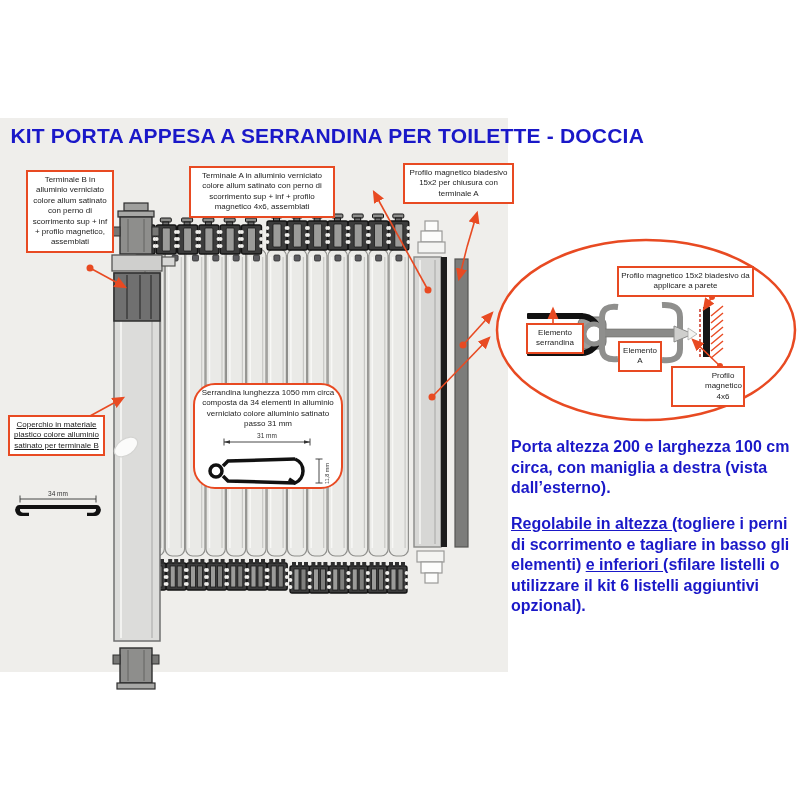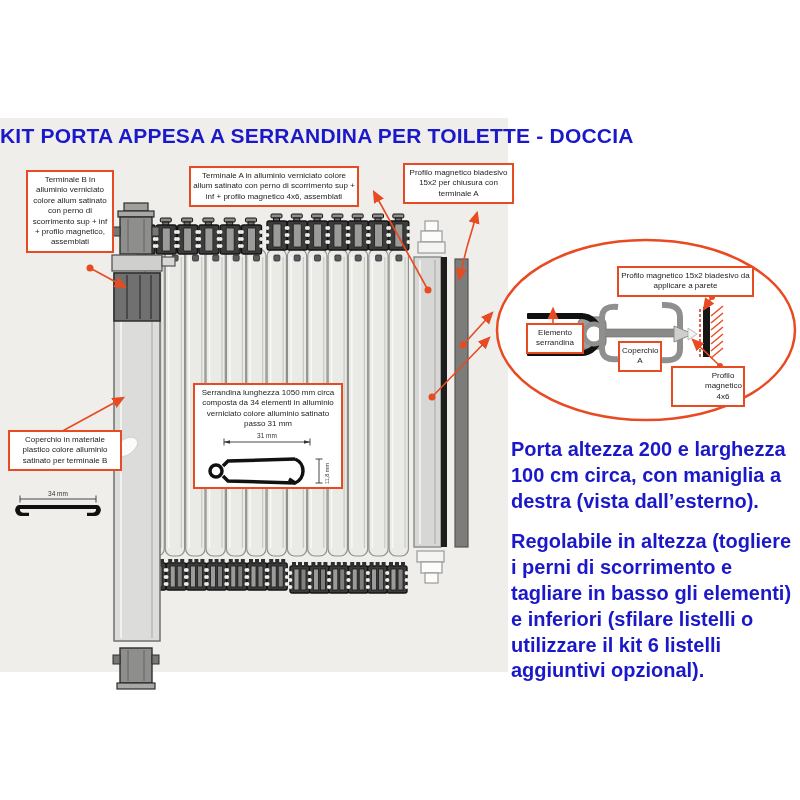--- a/index.html
+++ b/index.html
@@ -1,28 +1,28 @@
 <!DOCTYPE html>
 <html><head>
 <meta charset="utf-8">
 <style>
   html,body{margin:0;padding:0;background:#ffffff;}
   .canvas{position:relative;width:800px;height:800px;background:#ffffff;overflow:hidden;
           font-family:"Liberation Sans","DejaVu Sans",sans-serif;}
   .panel{position:absolute;left:0;top:118px;width:508px;height:554px;background:#efeeeb;}
   .art{position:absolute;left:0;top:0;z-index:1;}
-  .title{position:absolute;left:0;top:124px;width:644px;text-align:left;z-index:3;
+  .title{position:absolute;left:0;top:124px;width:644px;text-align:right;z-index:3;
          color:#1a18c8;font-weight:bold;font-size:21px;letter-spacing:.2px;}
   .lbl{position:absolute;z-index:3;background:#ffffff;border:2px solid #e84a22;
        color:#1c1c1c;font-size:8px;line-height:1.3;text-align:center;padding:3px 2px;box-sizing:border-box;}
   .serr{padding-bottom:0;}
   .rtext{position:absolute;left:511px;top:437px;width:284px;z-index:3;color:#1a18c8;
-         font-weight:bold;font-size:20px;line-height:1.29;}
+         font-weight:bold;font-size:16px;line-height:1.29;}
   .rtext p{margin:0 0 15px 0;}
-  .u{}
+  .u{text-decoration:underline;}
   .dimtext{font-family:"Liberation Sans",sans-serif;}
 </style>
 </head>
 <body>
 
 <div class="canvas">
 
   <div class="panel"></div>
 
   <div class="title">KIT PORTA APPESA A SERRANDINA PER TOILETTE - DOCCIA</div>
@@ -216,51 +216,51 @@
       <line x1="553" y1="336" x2="553" y2="309" marker-end="url(#ah)"></line>
       <circle cx="712" cy="297" r="3" stroke="none"></circle>
       <line x1="712" y1="297" x2="704" y2="309" marker-end="url(#ah)"></line>
       <circle cx="720" cy="366" r="3" stroke="none"></circle>
       <line x1="720" y1="366" x2="693" y2="340" marker-end="url(#ah)"></line>
     </g>
   </svg>
 
   <div class="lbl" style="left:26px;top:170px;width:88px;">Terminale B in alluminio verniciato colore allum satinato con perno di scorrimento sup + inf + profilo magnetico, assemblati</div>
 
-  <div class="lbl" style="left:189px;top:166px;width:170px;">Terminale A in alluminio verniciato colore allum satinato con perno di scorrimento sup + inf + profilo magnetico 4x6, assemblati</div>
+  <div class="lbl" style="left:189px;top:166px;width:146px;">Terminale A in alluminio verniciato colore allum satinato con perno di scorrimento sup + inf + profilo magnetico 4x6, assemblati</div>
 
   <div class="lbl" style="left:403px;top:163px;width:111px;">Profilo magnetico biadesivo 15x2 per chiusura con terminale A</div>
 
-  <div class="lbl serr" style="left:193px;top:383px;width:150px;">
+  <div class="lbl serr" style="left:193px;top:383px;width:150px;border-radius:22px;">
     <span>Serrandina lunghezza 1050 mm circa composta da 34 elementi in alluminio verniciato colore alluminio satinato passo 31 mm</span>
     <svg width="142" height="56" viewBox="0 0 142 56" style="display:block;margin:1px auto 0;">
       <text x="70" y="7" font-size="6.5" text-anchor="middle" fill="#333" class="dimtext">31 mm</text>
       <line x1="27" y1="11" x2="113" y2="11" stroke="#333" stroke-width="0.9"></line>
       <line x1="27" y1="7.5" x2="27" y2="14.5" stroke="#333" stroke-width="0.9"></line>
       <line x1="113" y1="7.5" x2="113" y2="14.5" stroke="#333" stroke-width="0.9"></line>
       <polygon points="27,11 33,9.3 33,12.7" fill="#333"></polygon>
       <polygon points="113,11 107,9.3 107,12.7" fill="#333"></polygon>
       <circle cx="19" cy="40" r="6" fill="none" stroke="#111" stroke-width="3.5"></circle>
       <path d="M26,35 L31,30 L98,28" fill="none" stroke="#111" stroke-width="3.5"></path>
       <path d="M26,45 L31,50 L98,52" fill="none" stroke="#111" stroke-width="3.5"></path>
       <path d="M98,28 A13,13 0 0 1 98,52 L92,48" fill="none" stroke="#111" stroke-width="3.5"></path>
       <line x1="122" y1="28" x2="122" y2="52" stroke="#333" stroke-width="0.9"></line>
       <line x1="118.5" y1="28" x2="125.5" y2="28" stroke="#333" stroke-width="0.9"></line>
       <line x1="118.5" y1="52" x2="125.5" y2="52" stroke="#333" stroke-width="0.9"></line>
       <text transform="translate(132,53) rotate(-90)" font-size="5.5" fill="#333" class="dimtext">11,8 mm</text>
     </svg>
   </div>
 
-  <div class="lbl" style="left:8px;top:430px;width:114px;">Coperchio in materiale plastico colore alluminio satinato per terminale B</div>
+  <div class="lbl" style="left:8px;top:415px;width:97px;text-decoration:underline;">Coperchio in materiale plastico colore alluminio satinato per terminale B</div>
 
   <div class="lbl" style="left:526px;top:275px;width:58px;margin-top:48px;">Elemento serrandina</div>
 
   <div class="lbl" style="left:617px;top:266px;width:137px;">Profilo magnetico 15x2 biadesivo da applicare a parete</div>
 
-  <div class="lbl" style="left:618px;top:341px;width:44px;">Coperchio A</div>
+  <div class="lbl" style="left:618px;top:341px;width:44px;">Elemento A</div>
 
   <div class="lbl" style="left:671px;top:366px;width:74px;padding-left:32px;">Profilo magnetico 4x6</div>
 
   <div class="rtext">
     <p>Porta altezza 200 e larghezza 100 cm circa, con maniglia a destra (vista dall’esterno).</p>
     <p><span class="u">Regolabile in altezza </span><span>(togliere i perni di scorrimento e tagliare in basso gli elementi) </span><span class="u">e inferiori </span><span>(sfilare listelli o utilizzare il kit 6 listelli aggiuntivi opzional).</span></p>
   </div>
 
 </div>
 

